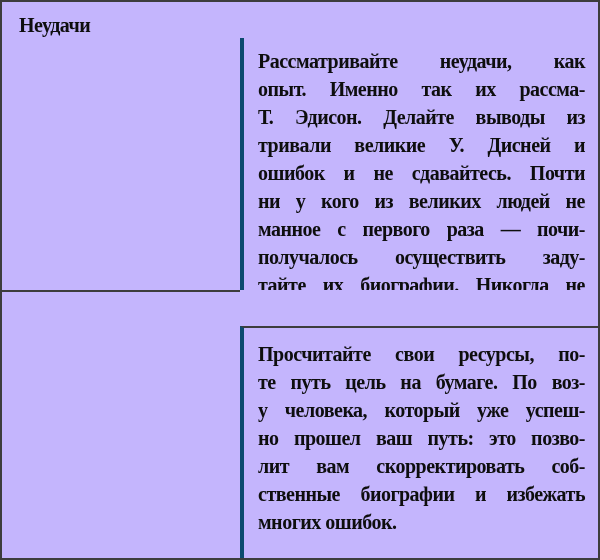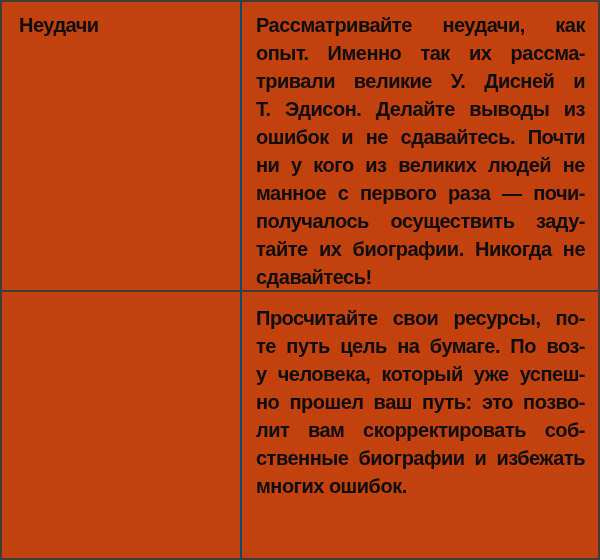--- a/index.html
+++ b/index.html
@@ -4,22 +4,22 @@
 <style>
   html, body {
     margin: 0;
     padding: 0;
     background: #ffffff;
   }
   .page {
     position: relative;
     width: 600px;
     height: 560px;
-    background: #c2410c;
-    font-family: Liberation Sans, sans-serif;
+    background: #c4b5fd;
+    font-family: Liberation Serif, serif;
   }
   .book-table {
     position: absolute;
     left: 0; top: 0;
     width: 600px;
     height: 560px;
     box-sizing: border-box;
     border: 2px solid #3d3d3d;
     display: grid;
     grid-template-columns: 238px 1fr;
@@ -29,23 +29,24 @@
     box-sizing: border-box;
     overflow: hidden;
     padding: 9px 14px 0 17px;
     color: #0e0e0e;
     font-size: 20px;
     font-weight: 700;
     letter-spacing: -0.5px;
     line-height: 28px;
   }
   .cell.def {
-    border-left: 2px solid #0c4a6e;
+    border-left: 4px solid #0c4a6e;
     padding-left: 14px;
     padding-right: 13px;
+    margin-top: 36px;
   }
   .cell.r2 {
     border-top: 2px solid #3d3d3d;
     padding-top: 12px;
   }
   .line {
     min-height: 28px;
     white-space: nowrap;
   }
   .line.j {
@@ -60,22 +61,22 @@
 <div class="page">
   <div class="book-table">
 
     <div class="cell term">
       <div class="line">Неудачи</div>
     </div>
 
     <div class="cell def">
       <div class="line j">Рассматривайте неудачи, как</div>
       <div class="line j">опыт. Именно так их рассма-</div>
+      <div class="line j">Т. Эдисон. Делайте выводы из</div>
       <div class="line j">тривали великие У. Дисней и</div>
-      <div class="line j">Т. Эдисон. Делайте выводы из</div>
       <div class="line j">ошибок и не сдавайтесь. Почти</div>
       <div class="line j">ни у кого из великих людей не</div>
       <div class="line j">манное с первого раза — почи-</div>
       <div class="line j">получалось осуществить заду-</div>
       <div class="line j">тайте их биографии. Никогда не</div>
       <div class="line">сдавайтесь!</div>
     </div>
 
     <div class="cell term r2">
     </div>

